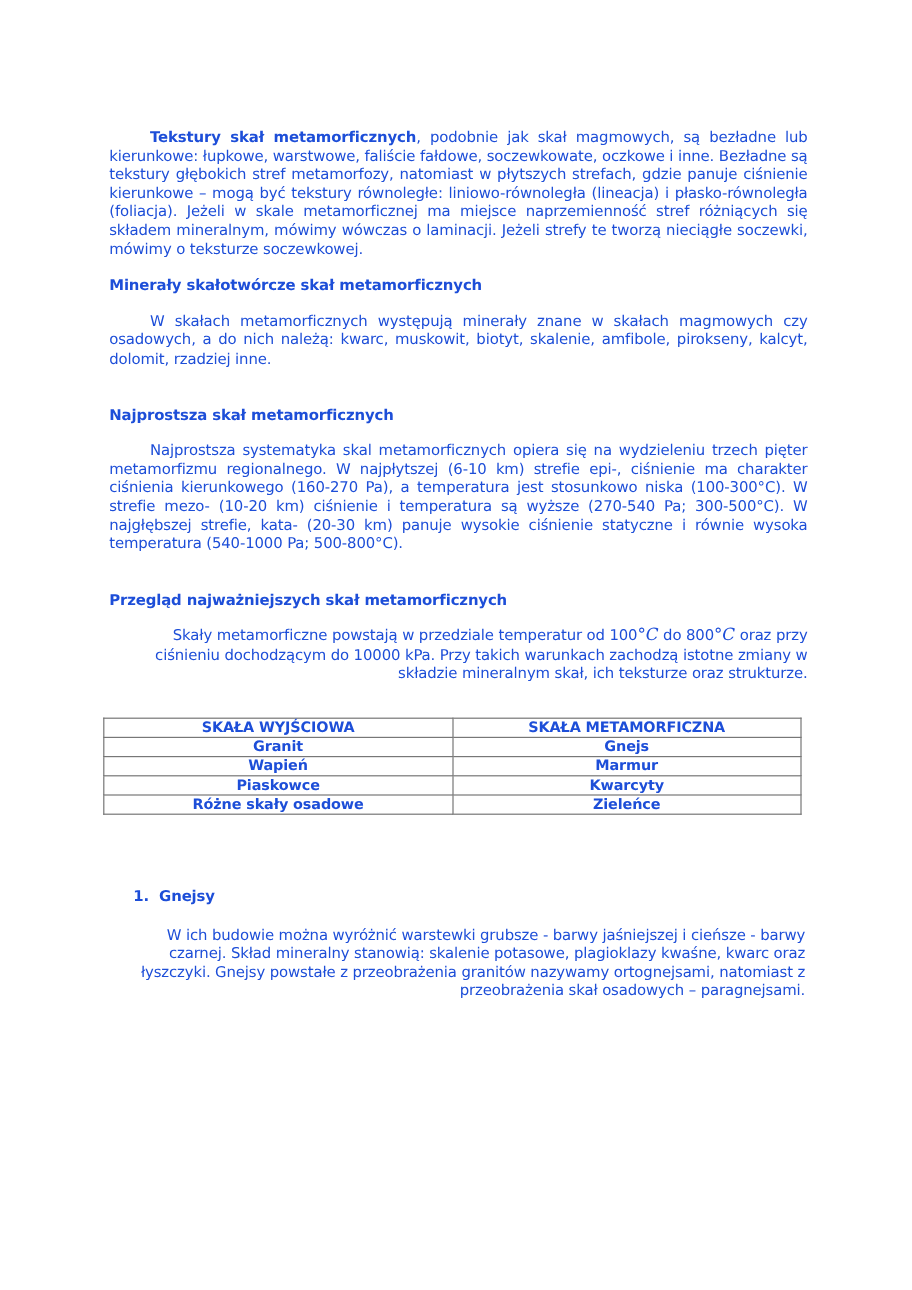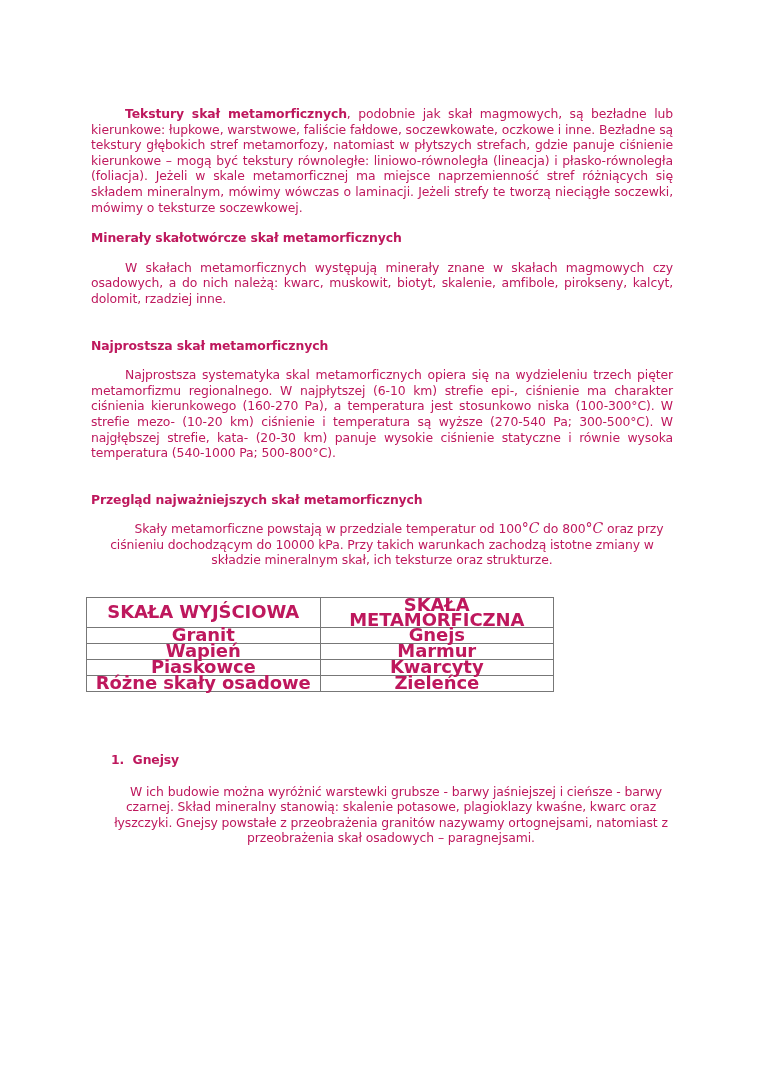--- a/index.html
+++ b/index.html
@@ -1,31 +1,31 @@
 <!DOCTYPE html>
 <html><head>
 <meta charset="utf-8">
 <style>
   html, body { margin: 0; padding: 0; background: #ffffff; }
   body { width: 760px; height: 1075px; position: relative; overflow: hidden; }
   .page {
     position: absolute; left: 91px; top: 106px; width: 582px;
     font-family: "DejaVu Sans", "Liberation Sans", sans-serif;
-    font-size: 12.4px; line-height: 15.6px; color: #be185d;
+    font-size: 12.4px; line-height: 15.6px; color: #1d4ed8;
     letter-spacing: -0.1px;
   }
   p { margin: 0; text-align: justify; }
   .indent { text-indent: 34px; }
   .heading { font-weight: bold; margin: 0; }
   .b { font-weight: bold; }
-  .nojust { text-align: center; }
+  .nojust { text-align: right; }
   .ital-c { font-family: "DejaVu Serif", "Liberation Serif", serif; font-style: italic; font-size: 14px; }
   table {
-    border-collapse: collapse; width: 468px; margin-left: -5px;
-    font-size: 18px; line-height: 14.6px;
+    border-collapse: collapse; width: 582px; margin-left: -5px;
+    font-size: 12px; line-height: 14.6px;
   }
   td, th {
     border: 1px solid #777; text-align: center; padding: 0; font-weight: bold;
     height: 15px; width: 50%;
   }
   th { font-weight: bold; }
 </style>
 </head>
 <body>
 

